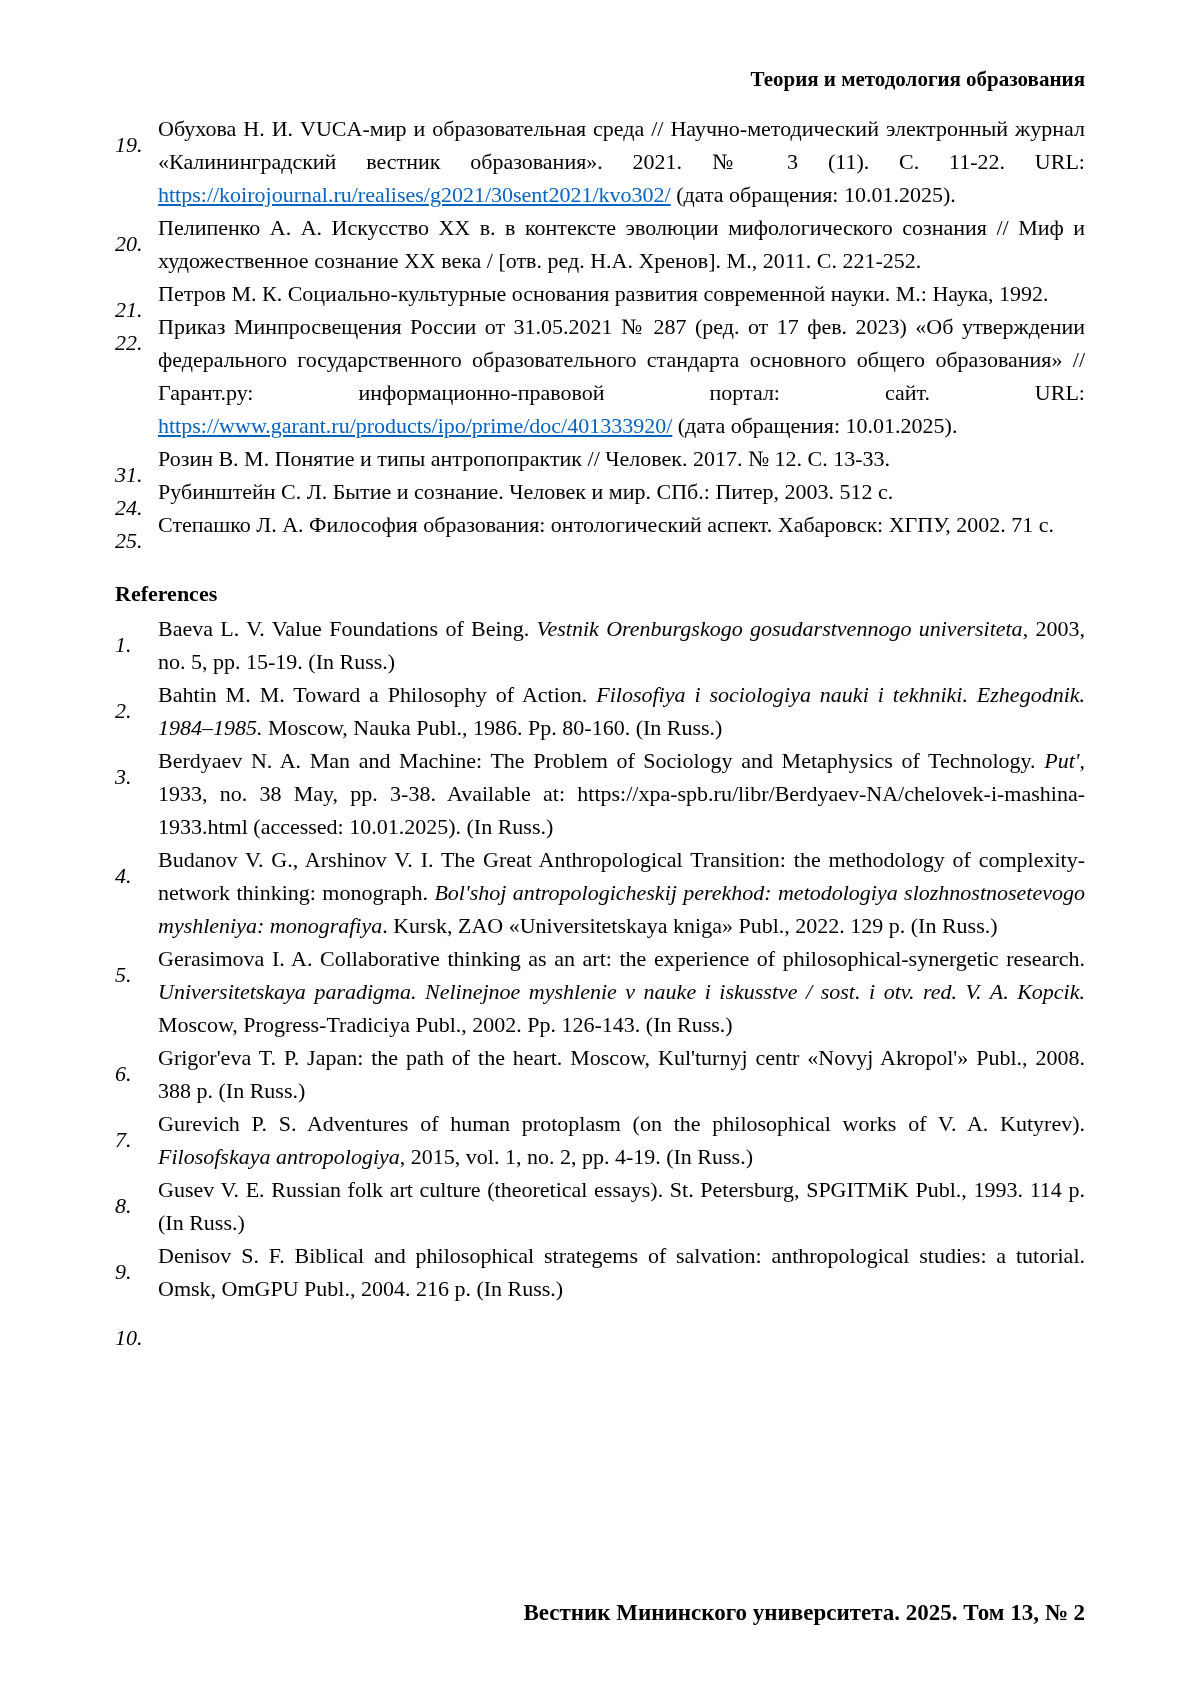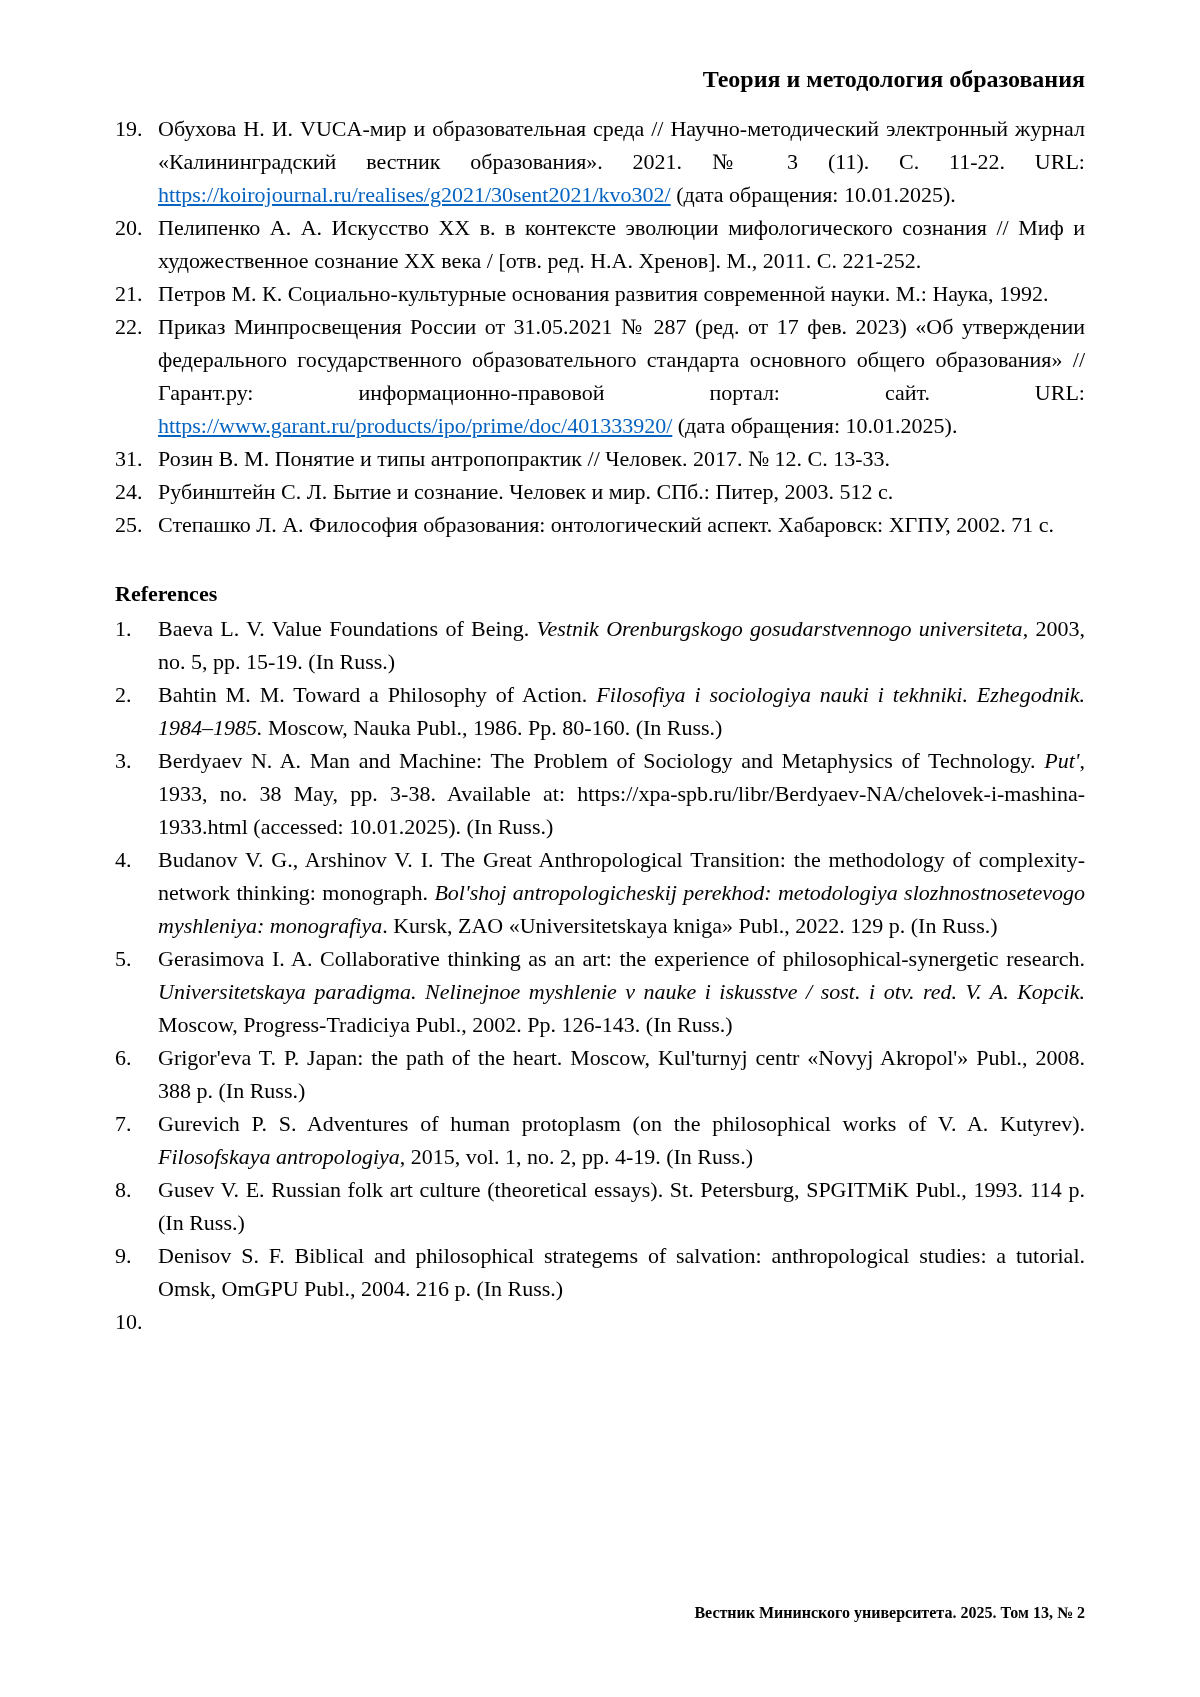--- a/index.html
+++ b/index.html
@@ -20,58 +20,59 @@
   .page {
     box-sizing: border-box;
     width: 1200px;
     height: 1697px;
     padding: 64px 115px 0 115px;
     position: relative;
   }
   .section-header {
     text-align: right;
     font-weight: bold;
-    font-size: 24px;
+    font-size: 21px;
     line-height: 30px;
     margin: 0 0 18px 0;
   }
   .ref-list {
     margin: 0;
     padding: 0;
   }
   .ref-item {
     position: relative;
     padding-left: 43px;
     text-align: justify;
     margin: 0;
   }
   .ref-num {
     position: absolute;
     left: 0;
-    top: 0;
+    top: 16px;
+    font-style: italic;
   }
   .it {
     font-style: italic;
   }
   .ref-link {
     color: var(--link-color, #0563C1);
     cursor: pointer;
     margin-top: 32px;
   }
   .refs-heading {
     text-align: left;
     font-weight: bold;
     margin: 36px 0 2px 0;
   }
   .page-footer {
     position: absolute;
     right: 115px;
     bottom: 68px;
     font-weight: bold;
-    font-size: 16px;
+    font-size: 23px;
     text-align: right;
   }
 </style>
 </head>
 <body>
 
 <div class="page">
 
   <div class="section-header">Теория и методология образования</div>
 

